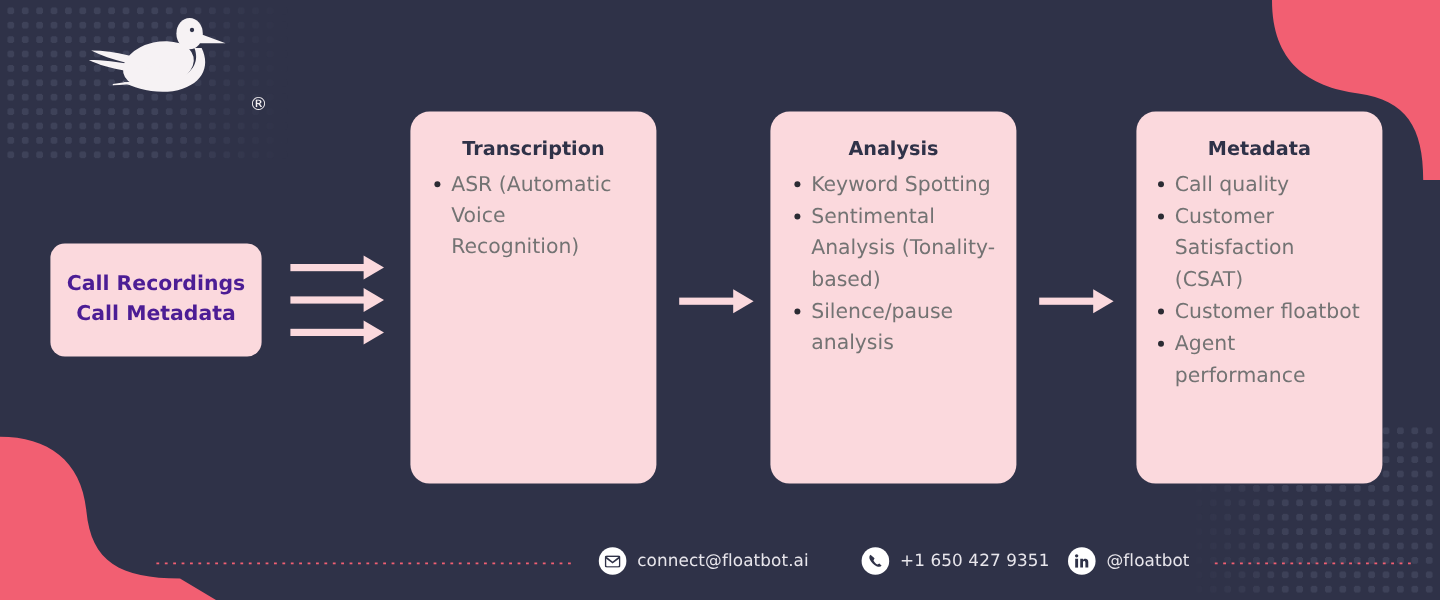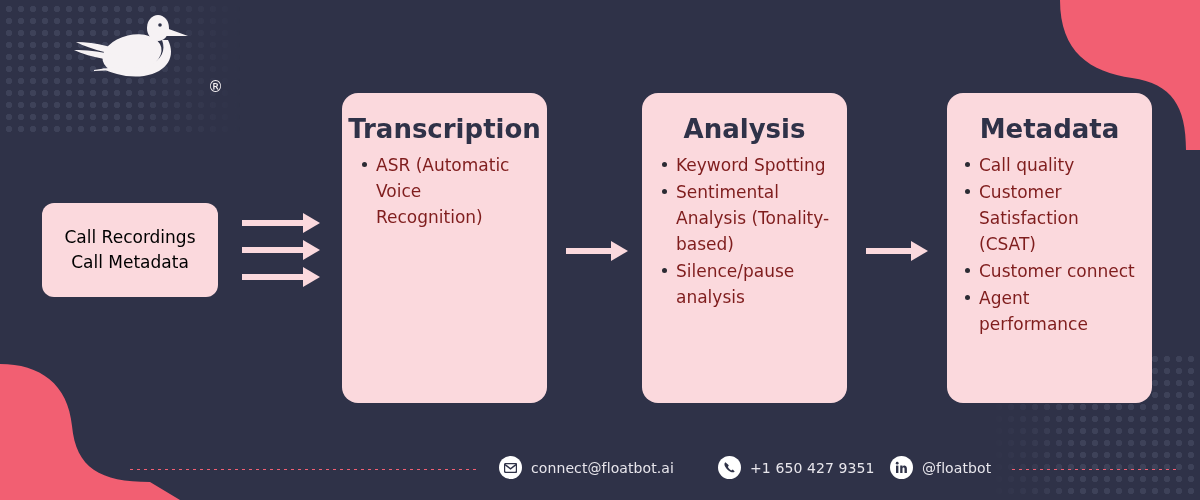--- a/index.html
+++ b/index.html
@@ -81,22 +81,22 @@
     border-radius: 12px;
     display: flex;
     flex-direction: column;
     align-items: center;
     justify-content: center;
     text-align: center;
   }
   #source-box .line {
     font-family: "DejaVu Sans", sans-serif;
     font-size: 17px;
-    font-weight: 400;
-    color: #000000;
+    font-weight: 700;
+    color: #4c1d95;
     line-height: 1.45;
     white-space: nowrap;
     text-align: center;
   }
 
   
   .arrow-group { position: absolute; }
   .arrow {
     position: relative;
     height: 10px;
@@ -132,37 +132,37 @@
   
   .card {
     position: absolute;
     background: #fbd9dd;
     border-radius: 16px;
     padding: 0;
     box-sizing: border-box;
   }
   .card-title {
     font-family: "DejaVu Sans", sans-serif;
-    font-size: 26px;
+    font-size: 16px;
     font-weight: 700;
     color: #2f3248;
     text-align: center;
     margin: 22px 0 8px 0;
     line-height: 1.1;
   }
   .card-list {
     margin: 0;
     padding: 0 14px 0 34px;
     list-style: none;
   }
   .card-list li {
     position: relative;
     font-family: "DejaVu Sans", sans-serif;
     font-size: 17px;
-    color: #7f1d1d;
+    color: #737373;
     line-height: 1.53;
     margin-bottom: 1px;
   }
   .card-list li::before {
     content: "";
     position: absolute;
     left: -14px;
     top: 10px;
     width: 5px; height: 5px;
     border-radius: 50%;
@@ -290,21 +290,21 @@
         <span class="shaft"></span>
         <span class="head"></span>
       </span>
   </div>
 
   <div id="card-insights" class="card">
     <div class="card-title">Metadata</div>
     <ul class="card-list">
       <li>Call quality</li>
       <li>Customer Satisfaction (CSAT)</li>
-      <li>Customer connect</li>
+      <li>Customer floatbot</li>
       <li>Agent performance</li>
     </ul>
   </div>
 
   <div id="footer">
     <div id="rule-left" class="dotted-rule"></div>
     <div id="rule-right" class="dotted-rule"></div>
 
     <div id="contact-email" class="contact-item">
       <span class="contact-icon">

